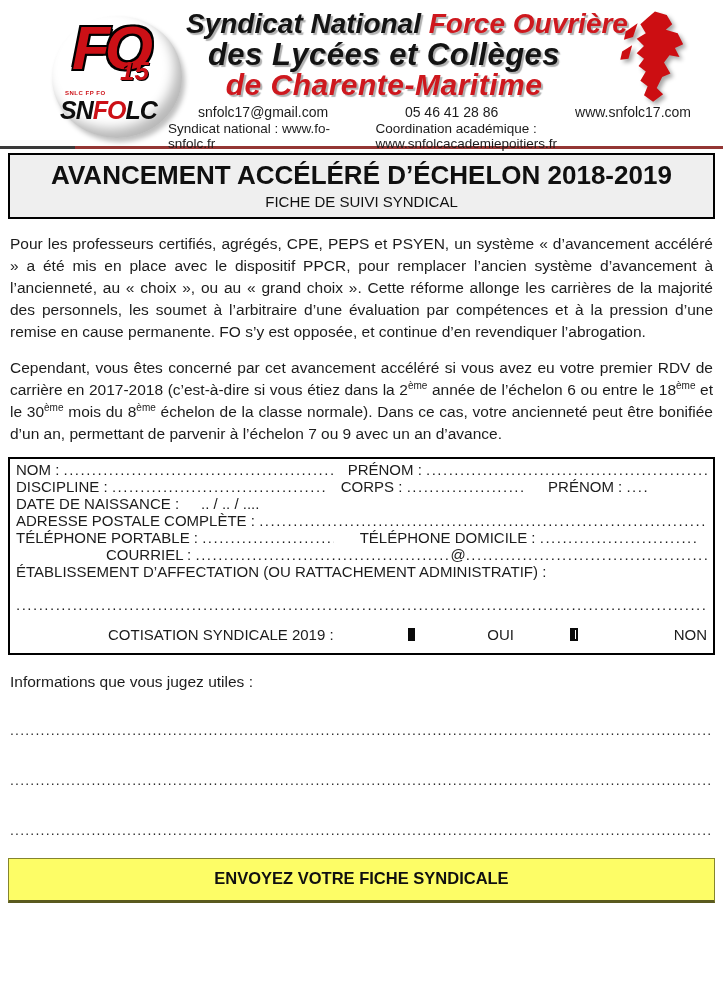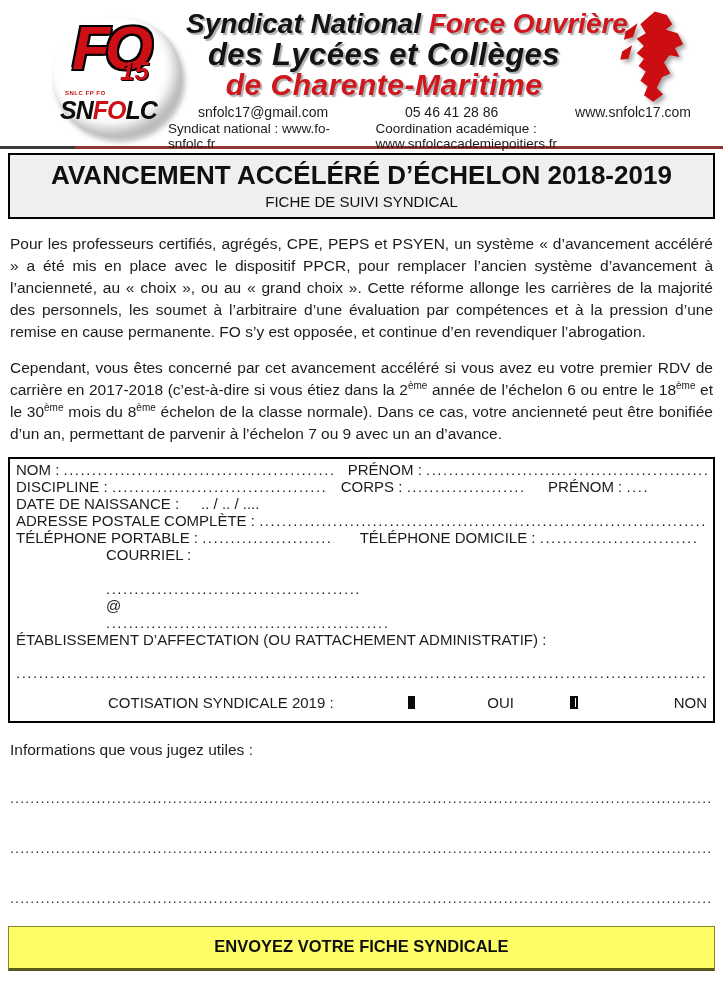--- a/index.html
+++ b/index.html
@@ -210,21 +210,21 @@
 
       <div class="frow">
         <span class="cell w48">
           <span class="lbl">TÉLÉPHONE PORTABLE :</span>&nbsp;<span class="dots">............................</span>
         </span>
         <span class="cell w52" style="padding-left:12px;">
           <span class="lbl">TÉLÉPHONE DOMICILE :</span>&nbsp;<span class="dots">............................</span>
         </span>
       </div>
 
-      <div class="frow" style="padding-left:90px;flex-direction:column;">
+      <div class="frow" style="padding-left:90px;">
         <span class="lbl">COURRIEL :</span>&nbsp;<span class="dots-fixed" style="max-width:255px;">....................................................</span><span>@</span><span class="dots">..................................................</span>
       </div>
 
       <div class="frow">
         <span class="lbl">ÉTABLISSEMENT D’AFFECTATION (OU RATTACHEMENT ADMINISTRATIF) :</span>
       </div>
 
       <div class="frow" style="margin-top:16px;">
         <span class="dots">..........................................................................................................................................................................................................</span>
       </div>

